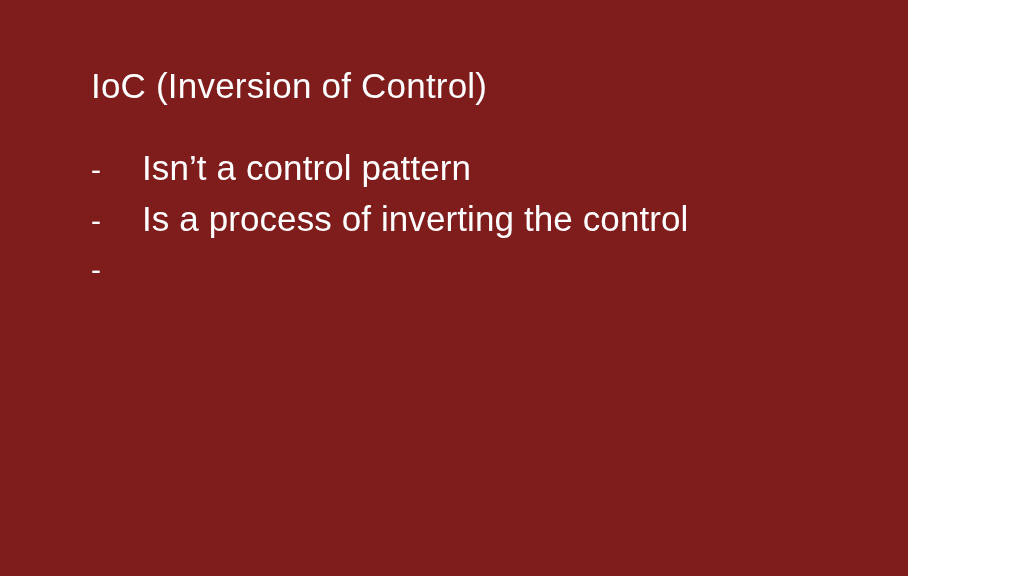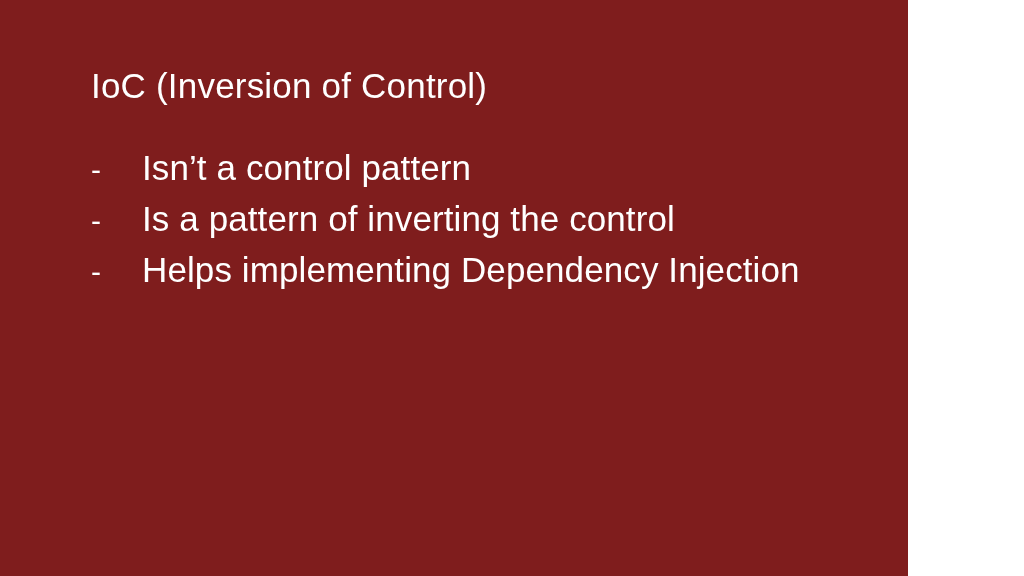--- a/index.html
+++ b/index.html
@@ -71,23 +71,22 @@
 
   <ul id="bullet-list">
 
     <li class="bullet-item">
       <span class="bullet-marker">-</span>
       <span class="bullet-text">Isn’t a control pattern</span>
     </li>
 
     <li class="bullet-item">
       <span class="bullet-marker">-</span>
-      <span class="bullet-text">Is a pattern of inverting the control</span>
+      <span class="bullet-text">Is a process of inverting the control</span>
     </li>
 
     <li class="bullet-item">
       <span class="bullet-marker">-</span>
-      <span class="bullet-text">Helps implementing Dependency Injection</span>
     </li>
 
   </ul>
 
 </div>
 
 </body></html>

